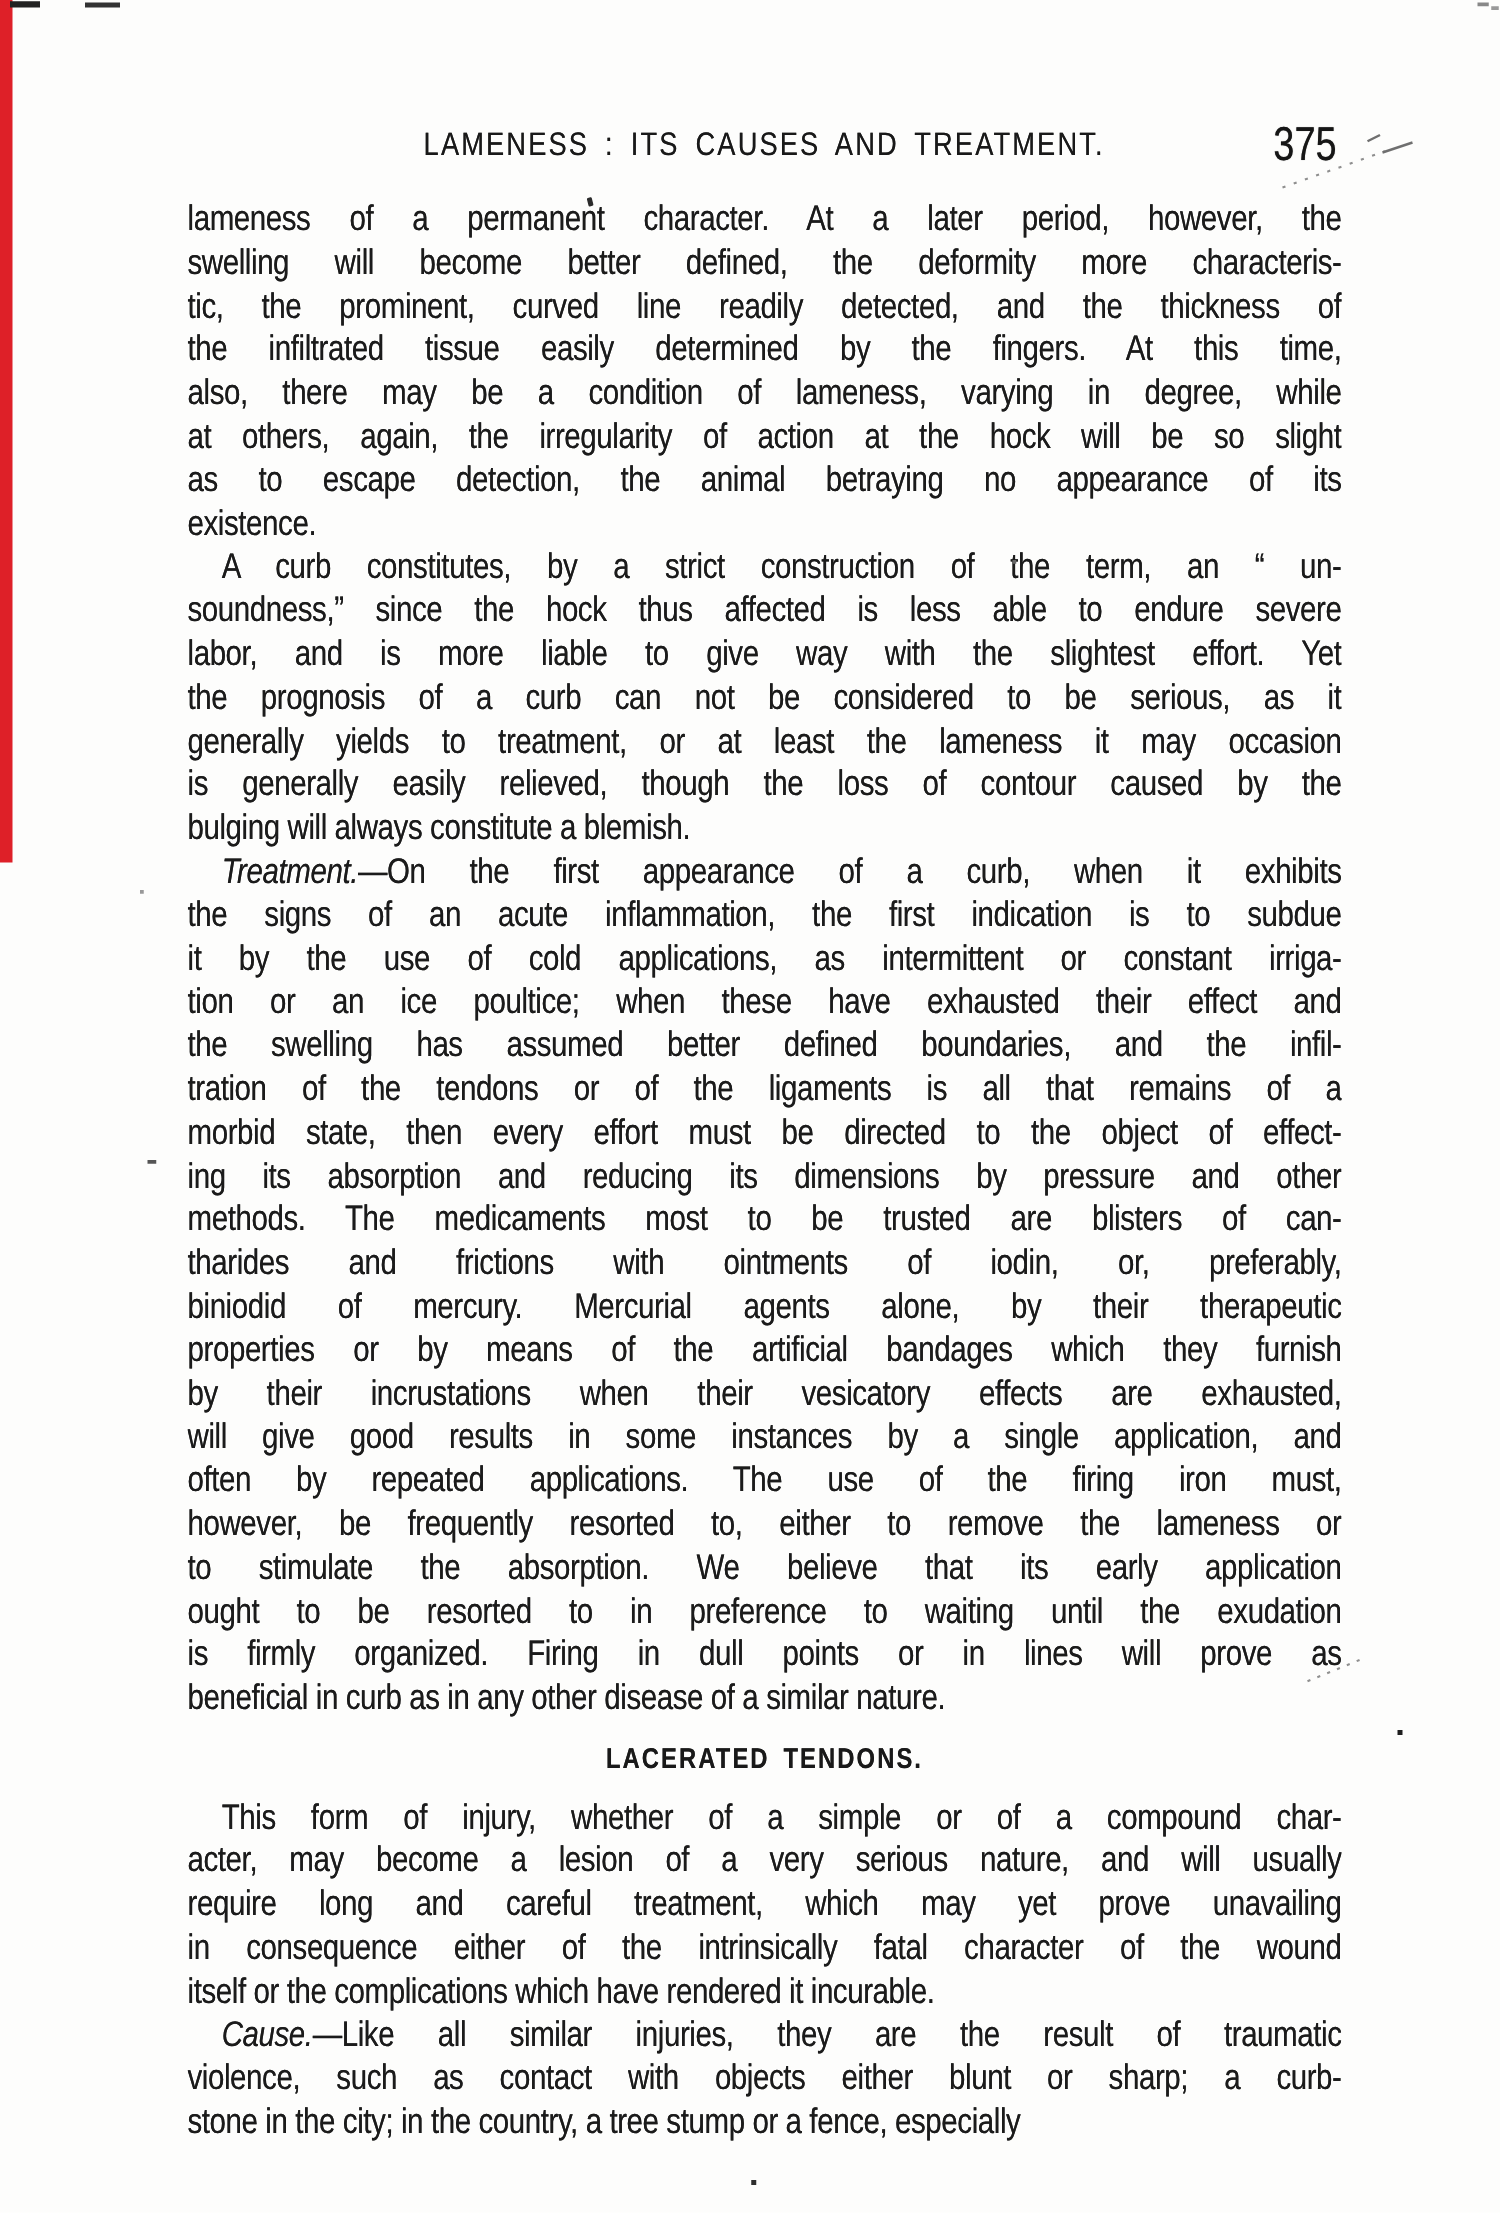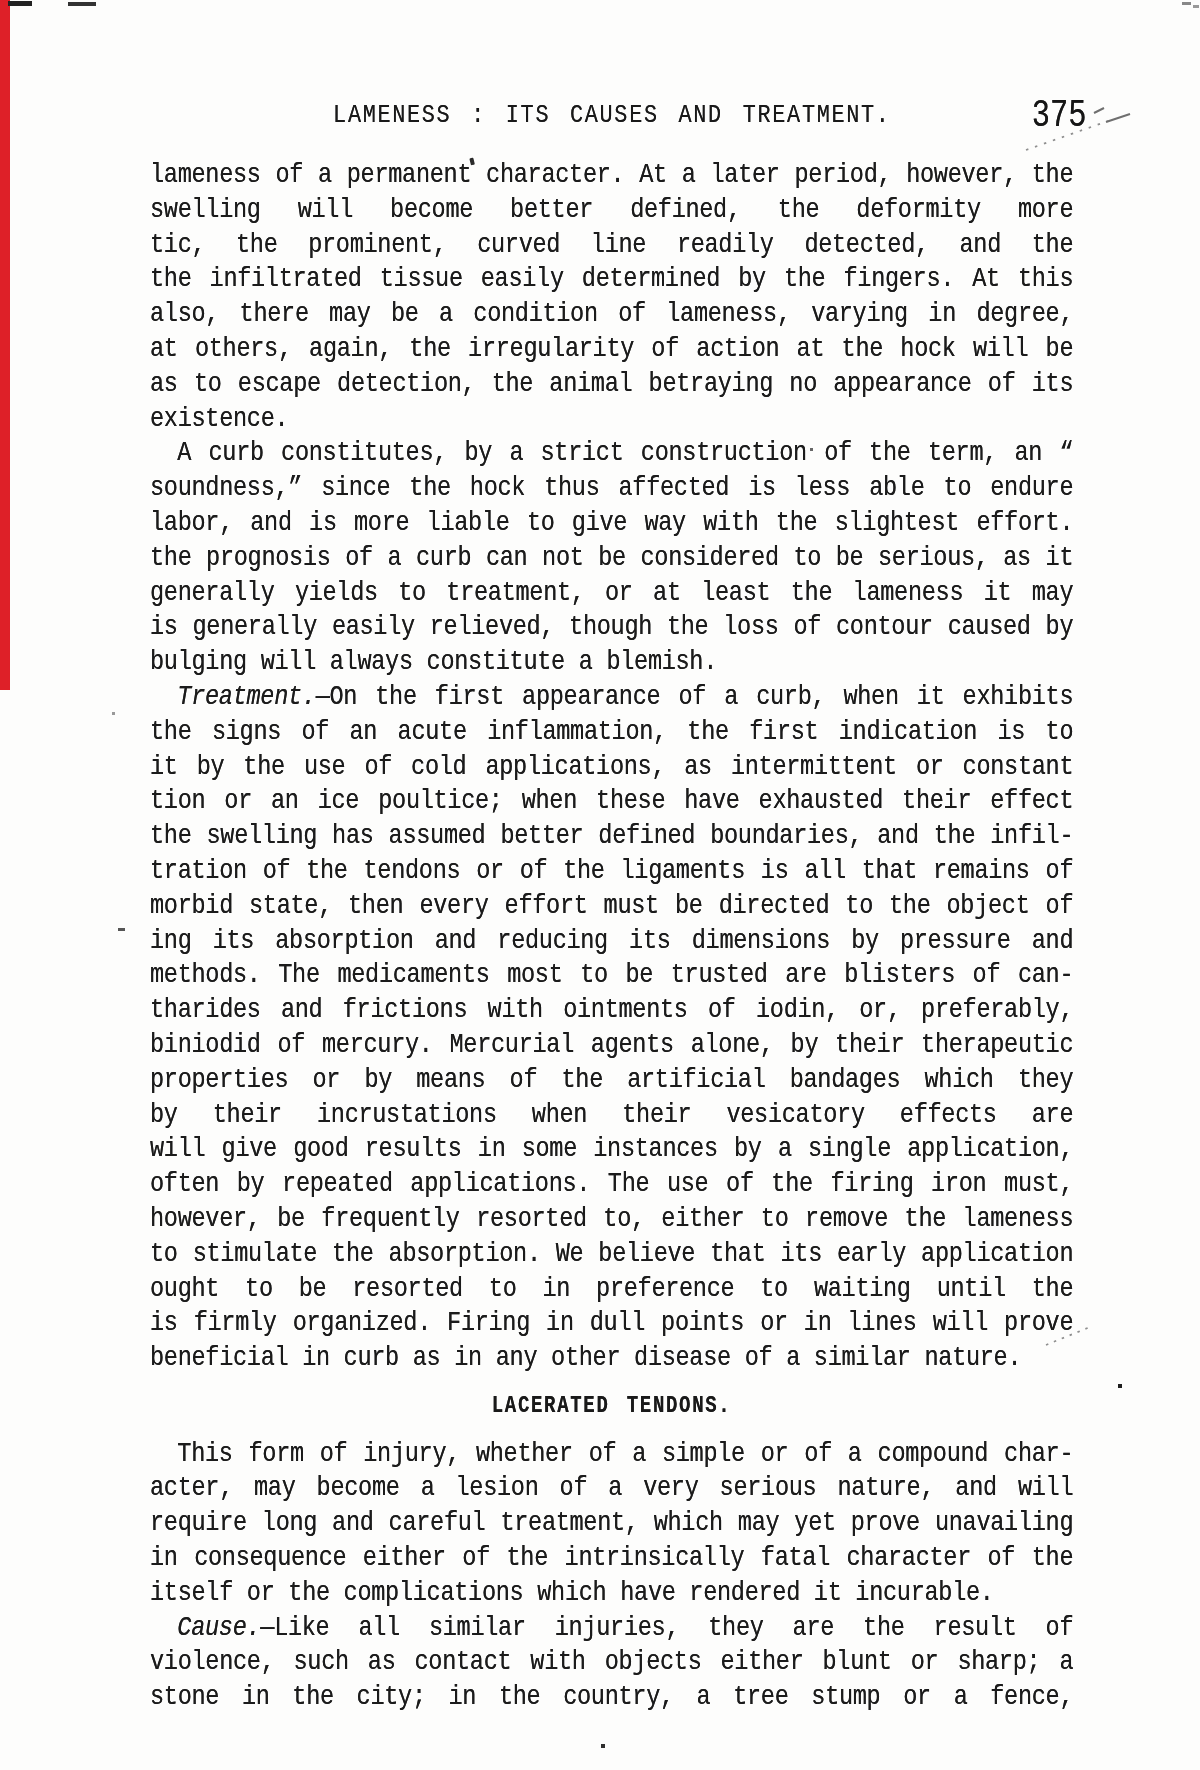--- a/index.html
+++ b/index.html
@@ -2,21 +2,21 @@
 <html><head>
 <meta charset="utf-8">
 <style>
   html, body { margin: 0; padding: 0; }
   .page {
     position: relative;
     width: 1200px;
     height: 1770px;
     background: #fdfdfc;
     overflow: hidden;
-    font-family: Liberation Mono, monospace;
+    font-family: Liberation Sans, sans-serif;
     color: #1a1a1a;
   }
   
   .red-stripe {
     position: absolute;
     left: 0; top: 0;
     width: 10px; height: 690px;
     background: #de2028;
   }
   
@@ -28,21 +28,21 @@
     line-height: 30px;
     letter-spacing: 2px;
     word-spacing: 6px;
     white-space: nowrap;
     color: #191919;
     text-shadow: 0 0 0.5px rgba(20,20,20,0.8);
   }
   .running-head > span { display: inline-block; transform: scaleX(0.84); transform-origin: 50% 0; }
   .page-number {
     position: absolute;
-    top: 97px; right: 114px;
+    top: 97px; right: 131px;
     font-size: 38px;
     line-height: 38px;
     color: #161616;
     text-shadow: 0 0 0.6px rgba(20,20,20,0.8);
   }
   .page-number > span { display: inline-block; transform: scaleX(0.8); transform-origin: 100% 0; }
   
   .text-block {
     position: absolute;
     left: 150px; top: 158px;

